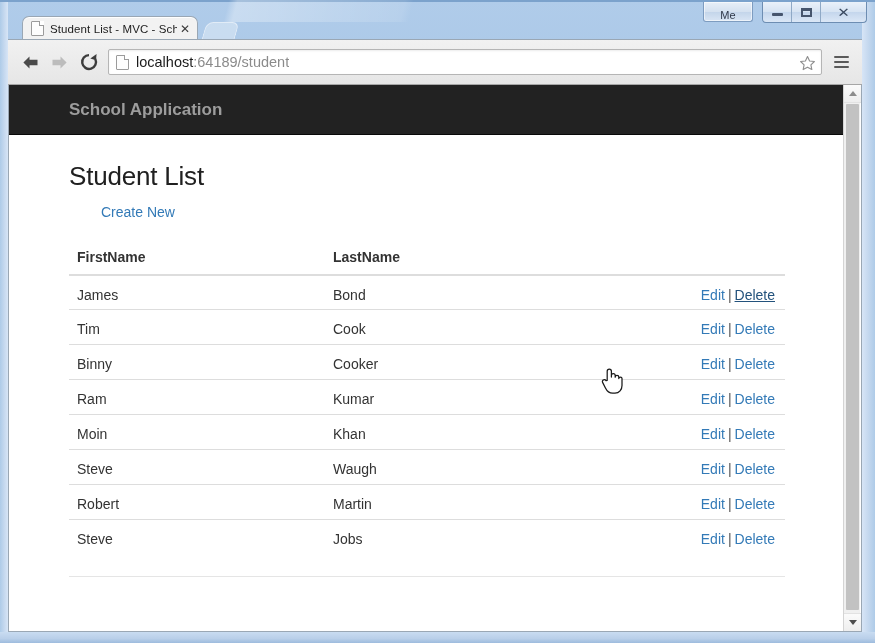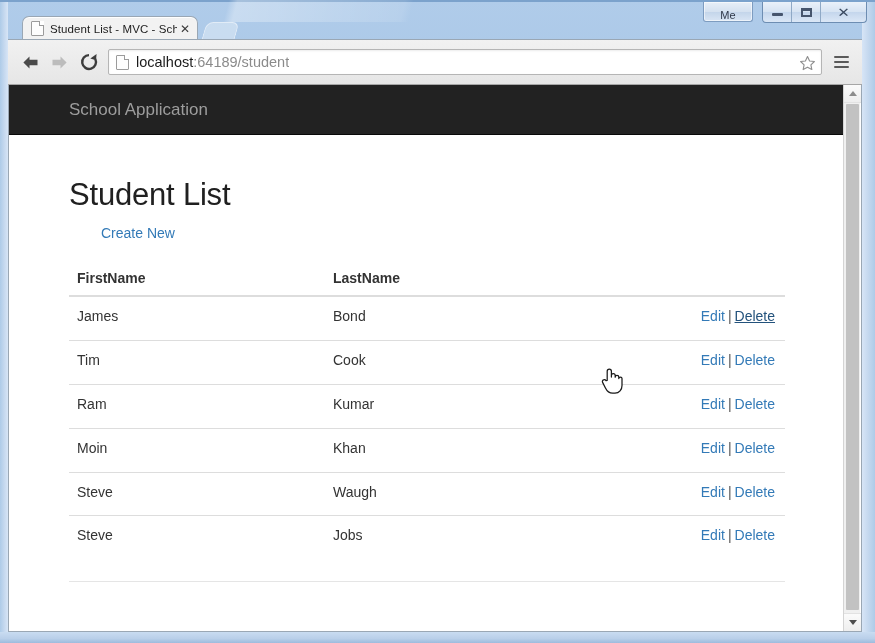--- a/index.html
+++ b/index.html
@@ -297,32 +297,33 @@
     border-bottom: 1px solid #080808;
     display: flex;
     align-items: center;
     box-sizing: border-box;
   }
   #navbar-brand {
     margin-left: 60px;
     font-size: 17px;
     color: #9d9d9d;
     line-height: 1;
+    font-weight: bold;
   }
 
   
   #container {
     padding: 0 60px;
     box-sizing: border-box;
   }
   #page-title {
-    font-size: 31px;
+    font-size: 26px;
     color: #202020;
     font-weight: normal;
-    margin: 43px 0 0 0;
+    margin: 27px 0 0 0;
     line-height: 1.1;
     letter-spacing: -0.2px;
   }
   #create-new-wrap {
     margin-top: 13px;
     font-size: 14px;
     margin-left: 32px;
   }
   a.link {
     color: #337ab7;
@@ -343,21 +344,21 @@
   }
   #student-table th {
     text-align: left;
     font-weight: bold;
     padding: 8px 8px 9px 8px;
     border-bottom: 2px solid #dddddd;
     color: #333333;
     font-size: 14px;
   }
   #student-table td {
-    padding: 10px 8px 13px 8px;
+    padding: 10px 8px 4px 8px;
     border-top: 1px solid #dddddd;
     vertical-align: middle;
     line-height: 1.42;
   }
   #student-table tbody tr:first-child td {
     border-top: none;
   }
   .col-first { width: 240px; margin-top: 36px; }
   .col-last  { width: 240px; margin-top: 40px; }
   .col-actions {
@@ -564,32 +565,42 @@
                   <td class="col-first">James</td>
                   <td class="col-last">Bond</td>
                   <td class="col-actions"><a class="link" href="#">Edit</a><span class="sep">|</span><a class="link hovered" href="#">Delete</a></td>
                 </tr>
                 <tr>
                   <td class="col-first">Tim</td>
                   <td class="col-last">Cook</td>
                   <td class="col-actions"><a class="link" href="#">Edit</a><span class="sep">|</span><a class="link" href="#">Delete</a></td>
                 </tr>
                 <tr>
+                  <td class="col-first">Binny</td>
+                  <td class="col-last">Cooker</td>
+                  <td class="col-actions"><a class="link" href="#">Edit</a><span class="sep">|</span><a class="link" href="#">Delete</a></td>
+                </tr>
+                <tr>
                   <td class="col-first">Ram</td>
                   <td class="col-last">Kumar</td>
                   <td class="col-actions"><a class="link" href="#">Edit</a><span class="sep">|</span><a class="link" href="#">Delete</a></td>
                 </tr>
                 <tr>
                   <td class="col-first">Moin</td>
                   <td class="col-last">Khan</td>
                   <td class="col-actions"><a class="link" href="#">Edit</a><span class="sep">|</span><a class="link" href="#">Delete</a></td>
                 </tr>
                 <tr>
                   <td class="col-first">Steve</td>
                   <td class="col-last">Waugh</td>
+                  <td class="col-actions"><a class="link" href="#">Edit</a><span class="sep">|</span><a class="link" href="#">Delete</a></td>
+                </tr>
+                <tr>
+                  <td class="col-first">Robert</td>
+                  <td class="col-last">Martin</td>
                   <td class="col-actions"><a class="link" href="#">Edit</a><span class="sep">|</span><a class="link" href="#">Delete</a></td>
                 </tr>
                 <tr>
                   <td class="col-first">Steve</td>
                   <td class="col-last">Jobs</td>
                   <td class="col-actions"><a class="link" href="#">Edit</a><span class="sep">|</span><a class="link" href="#">Delete</a></td>
                 </tr>
               </tbody>
           </table>
 

